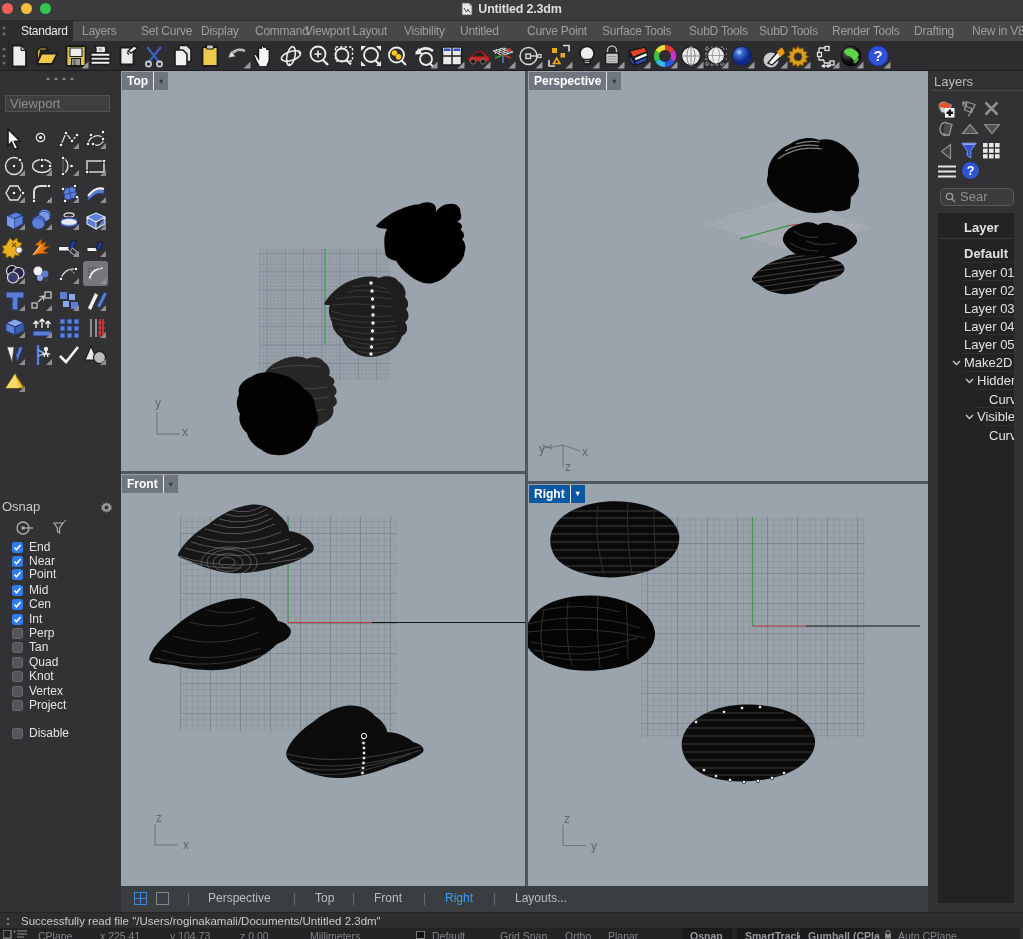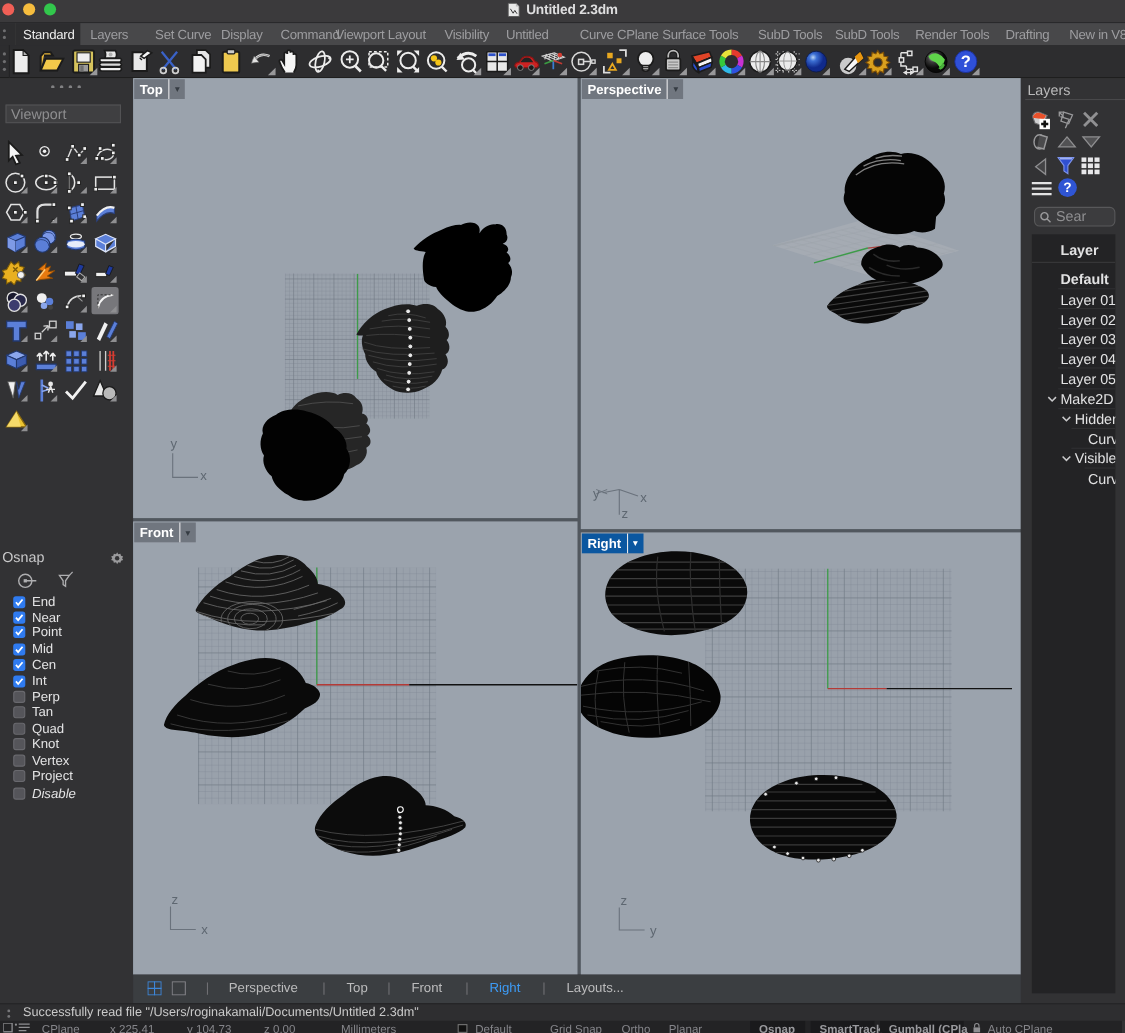--- a/index.html
+++ b/index.html
@@ -70,21 +70,21 @@
   <div id="menubar">
     <div class="sel"></div>
     <span class="s" style="left:21px;">Standard</span>
     <span style="left:82px;">Layers</span>
     <span style="left:141px;">Set Curve</span>
     <span style="left:201px;">Display</span>
     <span style="left:255px;">Command</span>
     <span style="left:305px;">Viewport Layout</span>
     <span style="left:404px;">Visibility</span>
     <span style="left:460px;">Untitled</span>
-    <span style="left:527px;">Curve CPlane</span>
+    <span style="left:527px;">Curve Point</span>
     <span style="left:602px;">Surface Tools</span>
     <span style="left:689px;">SubD Tools</span>
     <span style="left:759px;">SubD Tools</span>
     <span style="left:832px;">Render Tools</span>
     <span style="left:914px;">Drafting</span>
     <span style="left:972px;">New in V8</span>
   </div>
   <div id="menuedge">
       <svg style="position:absolute;left:2px;top:5px" width="4" height="12">
         <circle cx="2" cy="2" r="1.4" fill="#6e6e70"></circle>
@@ -586,21 +586,21 @@
             </svg></span>Cen</div>
       <div class="osrow" style="top:117.5px;"><span class="cb on"><svg width="11" height="11" viewBox="0 0 11 11">
               <path d="M2.5,5.5 l2,2.3 4-4.8" stroke="#fff" stroke-width="1.6" fill="none"></path>
             </svg></span>Int</div>
       <div class="osrow" style="top:131.9px;text-align:right;"><span class="cb off"></span>Perp</div>
       <div class="osrow" style="top:146.3px;"><span class="cb off"></span>Tan</div>
       <div class="osrow" style="top:160.7px;"><span class="cb off"></span>Quad</div>
       <div class="osrow" style="top:175.1px;"><span class="cb off"></span>Knot</div>
       <div class="osrow" style="top:189.5px;"><span class="cb off"></span>Vertex</div>
       <div class="osrow" style="top:203.9px;"><span class="cb off"></span>Project</div>
-      <div class="osrow" style="top:220px;font-style:italic;"><span class="cb off"></span>Disable</div>
+      <div class="osrow" style="top:232px;"><span class="cb off"></span>Disable</div>
       <svg style="position:absolute;left:100px;top:6px" width="13" height="13" viewBox="0 0 13 13">
           <path d="M6.5,1 l1,1.8 2-.5 .5,2 2,.5 -1,1.7 1,1.7 -2,.5 -.5,2 -2-.5 -1,1.8 -1-1.8 -2,.5 -.5-2 -2-.5 1-1.7 -1-1.7 2-.5 .5-2 2,.5z" fill="#9a9a9c"></path>
           <circle cx="6.5" cy="6.5" r="2" fill="#323234"></circle>
         </svg>
       <svg style="position:absolute;left:14px;top:24px" width="60" height="18" viewBox="0 0 60 18">
         <circle cx="9" cy="9" r="6" fill="none" stroke="#aeaeb0" stroke-width="1.3"></circle>
           <rect x="7.5" y="7.5" width="3" height="3" fill="#aeaeb0"></rect>
           <line x1="10" y1="9" x2="19" y2="9" stroke="#aeaeb0" stroke-width="1.3"></line>
         <path d="M40,4 h9 l-3.4,5 v5 l-2.2-1.5 v-3.5 z" fill="none" stroke="#aeaeb0" stroke-width="1.2"></path>
         <path d="M49,4 l3-3" stroke="#aeaeb0" stroke-width="1"></path>

